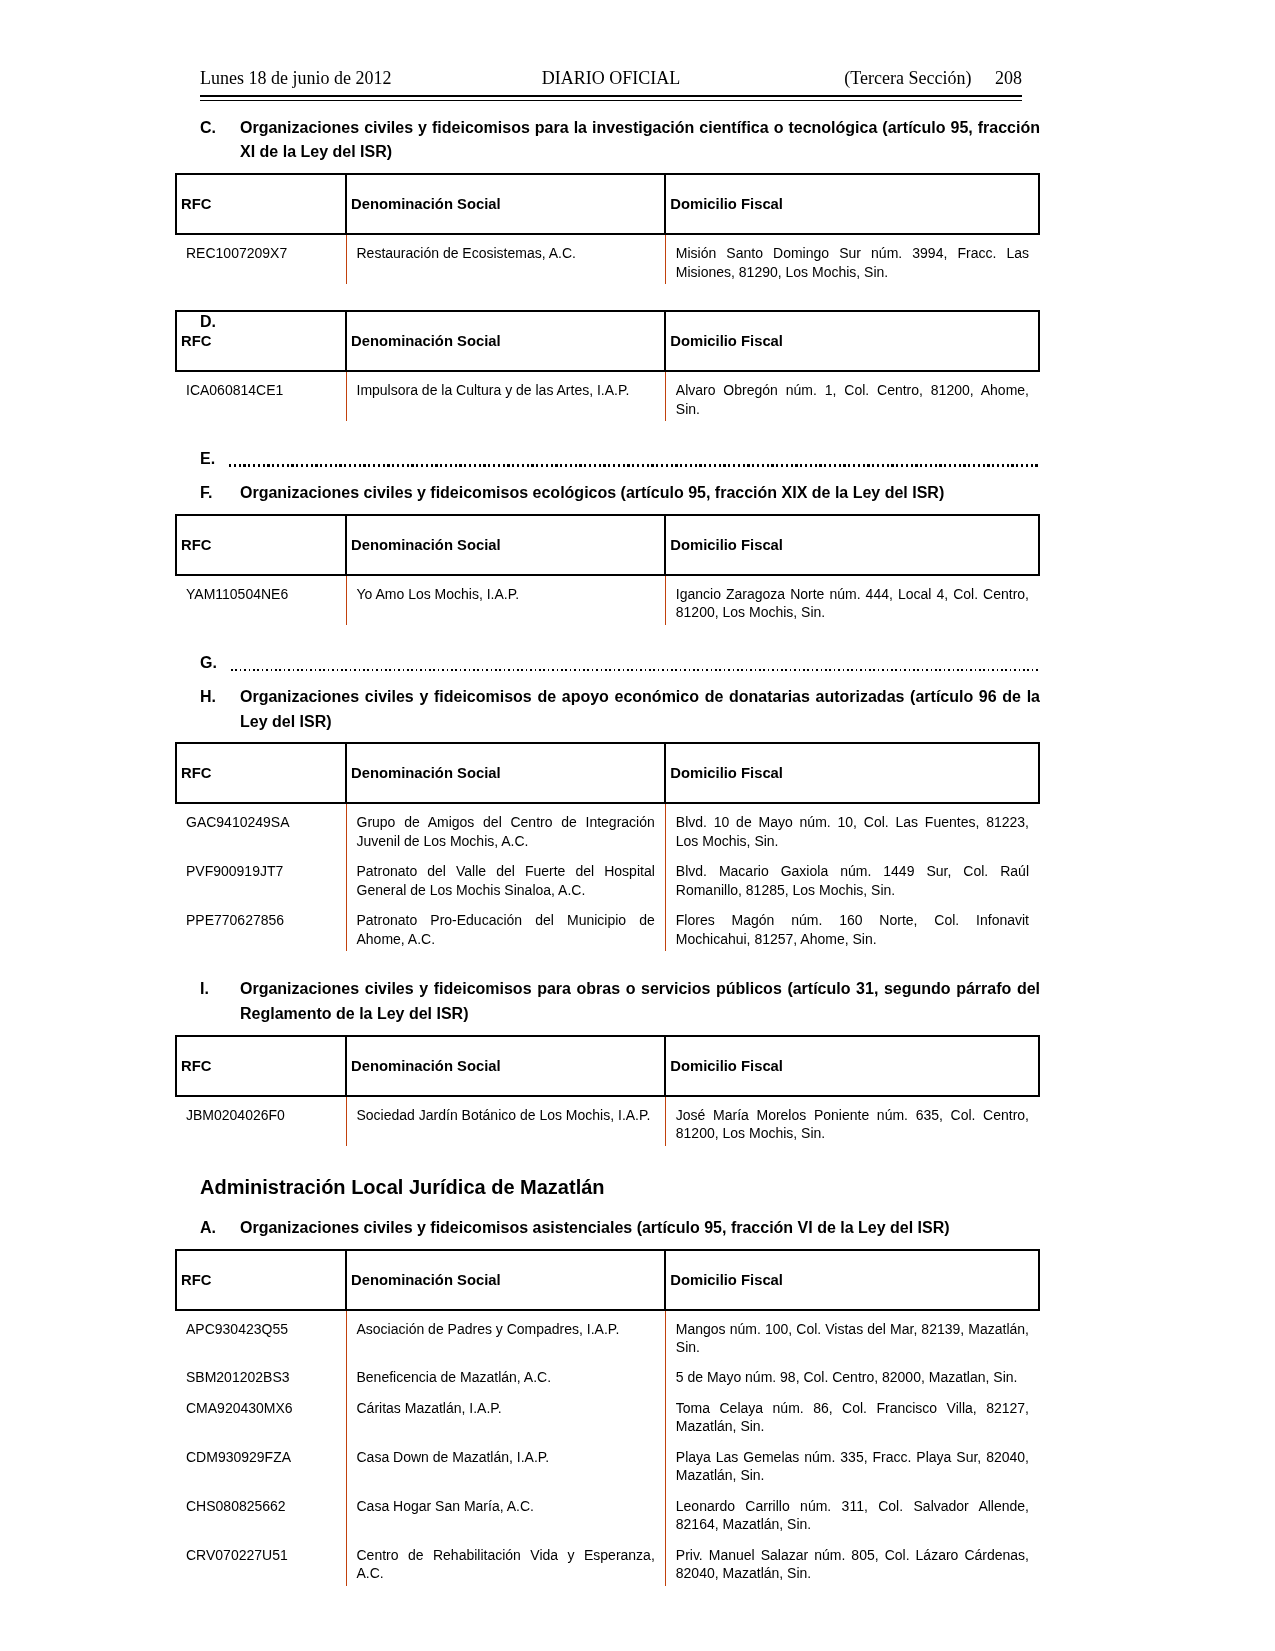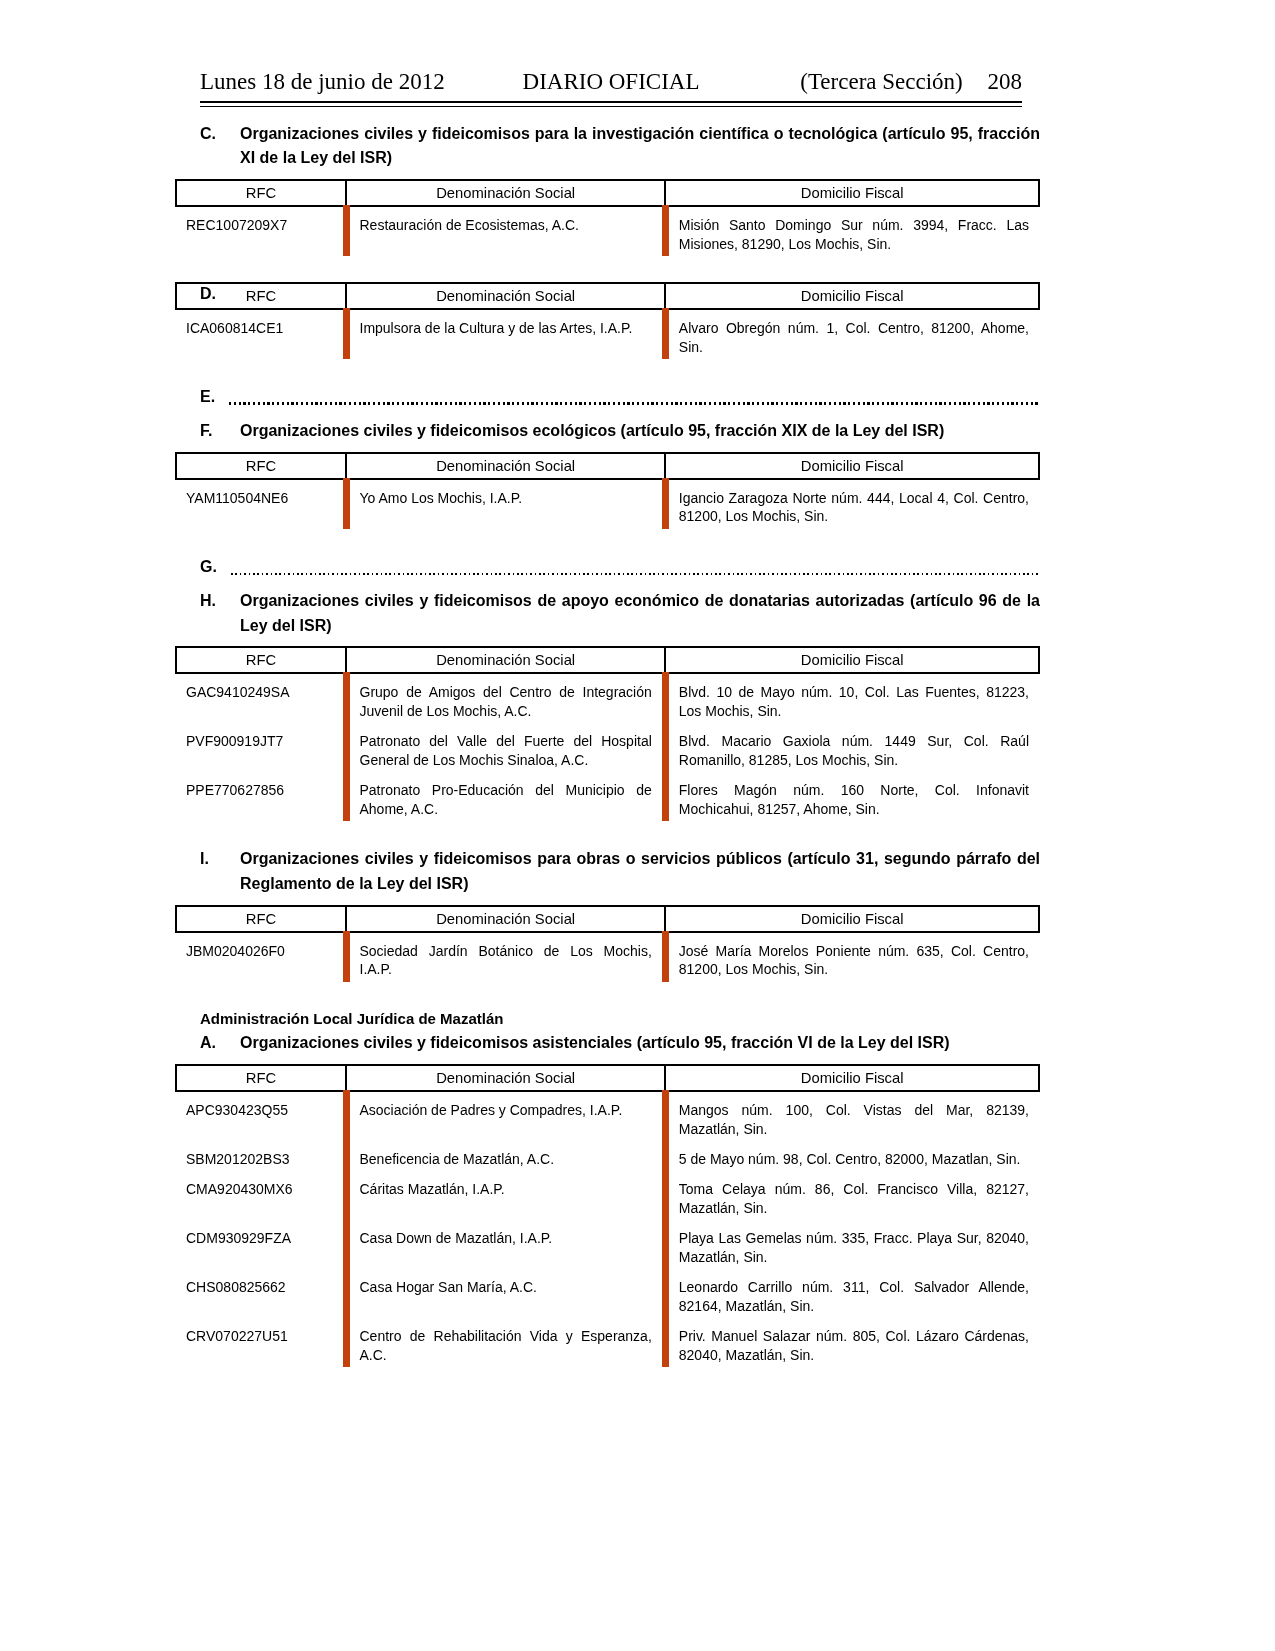--- a/index.html
+++ b/index.html
@@ -7,61 +7,61 @@
     width: 1275px; height: 1651px;
     font-family: "Liberation Sans", sans-serif;
     color: #000; overflow: hidden;
   }
   .page { box-sizing: border-box; width: 1275px; height: 1651px; padding: 68px 235px 0 175px; }
 
   
   .doc-header { padding: 0 18px 0 25px; margin-bottom: 15px; }
   .hdr-row {
     display: flex; align-items: center;
-    font-family: "Liberation Serif", serif; font-size: 23px; line-height: 1.2;
+    font-family: "Liberation Serif", serif; font-size: 18px; line-height: 1.2;
   }
   .hdr-left  { flex: 1; text-align: left; }
   .hdr-center{ flex: 1; text-align: center; }
   .hdr-right { flex: 1; text-align: right; white-space: nowrap; }
   .hdr-page  { margin-left: 19px; }
   .double-rule { margin-top: 5px; height: 3px; border-top: 2px solid #000; border-bottom: 1px solid #000; }
 
   
   .sec-heading {
     position: relative; padding-left: 65px; margin-bottom: 8px;
     font-weight: bold; font-size: 16px; line-height: 1.55; text-align: justify;
   }
   .sec-heading .sec-label { position: absolute; left: 25px; }
 
-  .subheading { padding-left: 25px; margin-bottom: 1px; font-weight: bold; font-size: 15px; line-height: 1.5; }
+  .subheading { padding-left: 25px; margin-bottom: 14px; font-weight: bold; font-size: 20px; line-height: 1.5; }
 
   
   .dotted { display: flex; align-items: flex-end; padding-left: 25px; margin-bottom: 10px;
             font-weight: bold; font-size: 16px; line-height: 1.5; }
   .dotted .sec-label { margin-right: 14px; white-space: nowrap; }
   .dots { flex: 1; height: 2px; margin-bottom: 4px;
           background: repeating-linear-gradient(to right, #000 0 1.6px, transparent 1.6px 4.4px); }
   .dotted.bold .dots { height: 3px;
           background: repeating-linear-gradient(to right, #000 0 2.2px, transparent 2.2px 4.8px); }
 
   
   .entry { margin-bottom: 26px; }
   .org-table { width: 100%; border-collapse: collapse; table-layout: fixed; }
   .col-rfc  { width: 19.7%; }
   .col-name { width: 37.0%; }
   .col-addr { width: 43.3%; }
   .org-table th {
-    border: 2px solid #000; padding: 4px 4px;
-    font-size: 14.8px; font-weight: normal; text-align: center;
+    border: 2px solid #000; padding: 21px 4px;
+    font-size: 14.8px; font-weight: bold; text-align: left;
   }
   .org-table td {
     vertical-align: top; padding: 9px 10px 3px;
     font-size: 14px; line-height: 1.32;
   }
-  .org-table td + td { border-left: 7px solid #c2410c; }
+  .org-table td + td { border-left: 1px solid #c2410c; }
   .td-rfc  { padding-left: 12px; white-space: nowrap; }
   .td-name { text-align: justify; }
   .td-addr { text-align: justify; }
 </style>
 </head>
 <body>
 
 <div class="page">
   <header class="doc-header">
     <div class="hdr-row">

